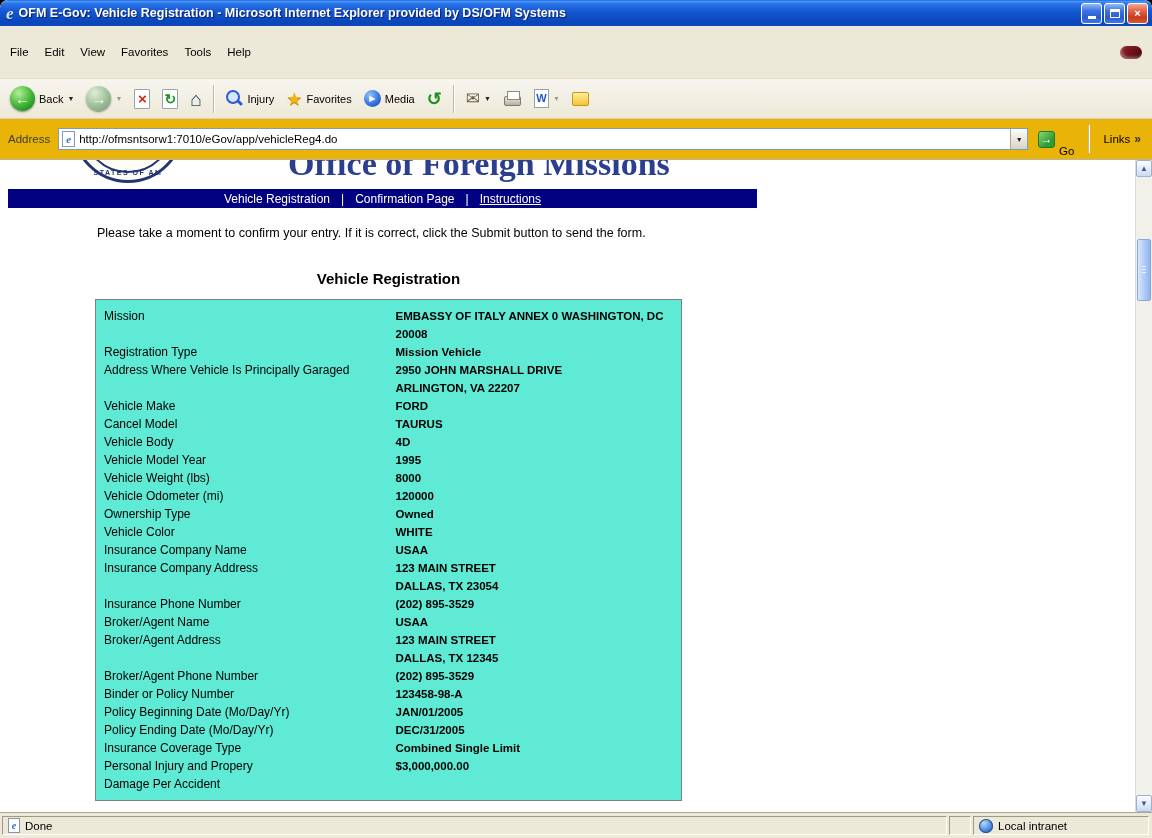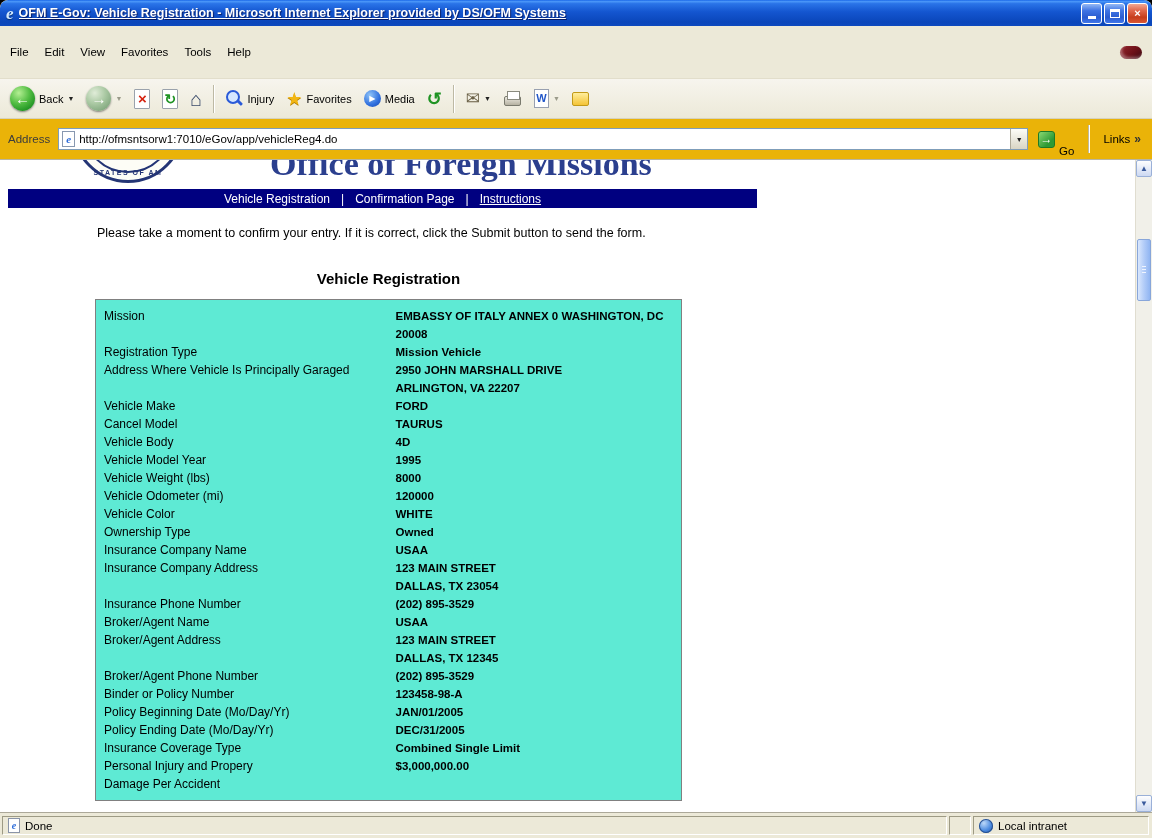--- a/index.html
+++ b/index.html
@@ -9,21 +9,21 @@
   .window { width:1152px; height:838px; display:flex; flex-direction:column;
     background:#ece9d8; border-radius:8px 8px 0 0; overflow:hidden; }
 
   
   .titlebar { flex:0 0 26px; display:flex; align-items:center; gap:5px; padding:0 4px 0 6px;
     background:linear-gradient(180deg,#1a68e8 0%,#4a96f8 6%,#2a74e8 14%,#1456d0 45%,#0a46ba 85%,#0d49be 100%);
     border-radius:8px 8px 0 0; }
   .ie-icon { color:#cfe7ff; font:italic bold 17px "Liberation Serif", serif; line-height:15px;
     text-shadow:0 1px 1px #08306e; }
   .title-text { flex:1; color:#fff; font-weight:bold; font-size:12.5px; white-space:nowrap;
-    overflow:hidden; text-shadow:1px 1px 1px rgba(0,0,50,.65);text-decoration:underline; }
+    overflow:hidden; text-shadow:1px 1px 1px rgba(0,0,50,.65); }
   .win-controls { display:flex; gap:2px; }
   .win-btn { width:21px; height:21px; border-radius:3px; border:1px solid #fff;
     display:flex; align-items:center; justify-content:center; color:#fff; font-size:11px; font-weight:bold;
     background:linear-gradient(180deg,#94b9f5 0%,#3f74e4 35%,#2a5cd0 70%,#4076ea 100%); }
   .win-btn.close { background:linear-gradient(180deg,#f2a893 0%,#e0664a 35%,#c63d1c 70%,#da5733 100%); }
   .glyph-min { display:block; width:8px; height:3px; background:#fff; margin-top:9px; }
   .glyph-max { display:block; width:10px; height:9px; border:1px solid #fff; border-top-width:3px; }
 
   
   .menubar { flex:0 0 24px; background:#ece9d8; display:flex; align-items:center; padding:16px 2px;
@@ -97,21 +97,21 @@
 
   
   .viewport { flex:1; min-height:0; display:flex; background:#fff; }
   .content { flex:1; position:relative; overflow:hidden; background:#fff; }
 
   .seal { position:absolute; left:72px; top:-89px; width:112px; height:112px; border-radius:50%;
     border:3px solid #243575; background:#fdfdf6; display:flex; align-items:flex-end; justify-content:center; }
   .seal-inner { position:absolute; inset:7px; border-radius:50%; border:2px solid #243575; }
   .seal-text { position:relative; font-size:7px; font-weight:bold; letter-spacing:1.5px;
     color:#243575; margin-bottom:4px; }
-  .banner-title { position:absolute; left:270px; top:-15px; font-family:"Liberation Serif", serif;
+  .banner-title { position:absolute; left:288px; top:-15px; font-family:"Liberation Serif", serif;
     font-weight:bold; font-size:34px; color:#2b3f8e; white-space:nowrap; }
 
   .page-nav { position:absolute; left:8px; top:29px; width:749px; height:19px; background:#000080;
     color:#fff; display:flex; align-items:center; justify-content:center; gap:11px; font-size:12px; }
   .nav-static { color:#fff; }
   .nav-link { color:#fff; text-decoration:underline; }
   .nav-pipe { color:#fff; }
 
   .confirm-text { position:absolute; left:97px; top:66px; font-size:12.5px; color:#000; }
   .page-heading { position:absolute; left:95px; top:110px; width:587px; text-align:center;
@@ -320,26 +320,26 @@
             </tr>
             <tr>
               <td class="f-label">Vehicle Weight (lbs)</td>
               <td class="f-value">8000</td>
             </tr>
             <tr>
               <td class="f-label">Vehicle Odometer (mi)</td>
               <td class="f-value">120000</td>
             </tr>
             <tr>
+              <td class="f-label">Ownership Type</td>
+              <td class="f-value">Owned</td>
+            </tr>
+            <tr>
               <td class="f-label">Vehicle Color</td>
               <td class="f-value">WHITE</td>
-            </tr>
-            <tr>
-              <td class="f-label">Ownership Type</td>
-              <td class="f-value">Owned</td>
             </tr>
             <tr>
               <td class="f-label">Insurance Company Name</td>
               <td class="f-value">USAA</td>
             </tr>
             <tr>
               <td class="f-label">Insurance Company Address</td>
               <td class="f-value">123 MAIN STREET
 DALLAS, TX 23054</td>
             </tr>

